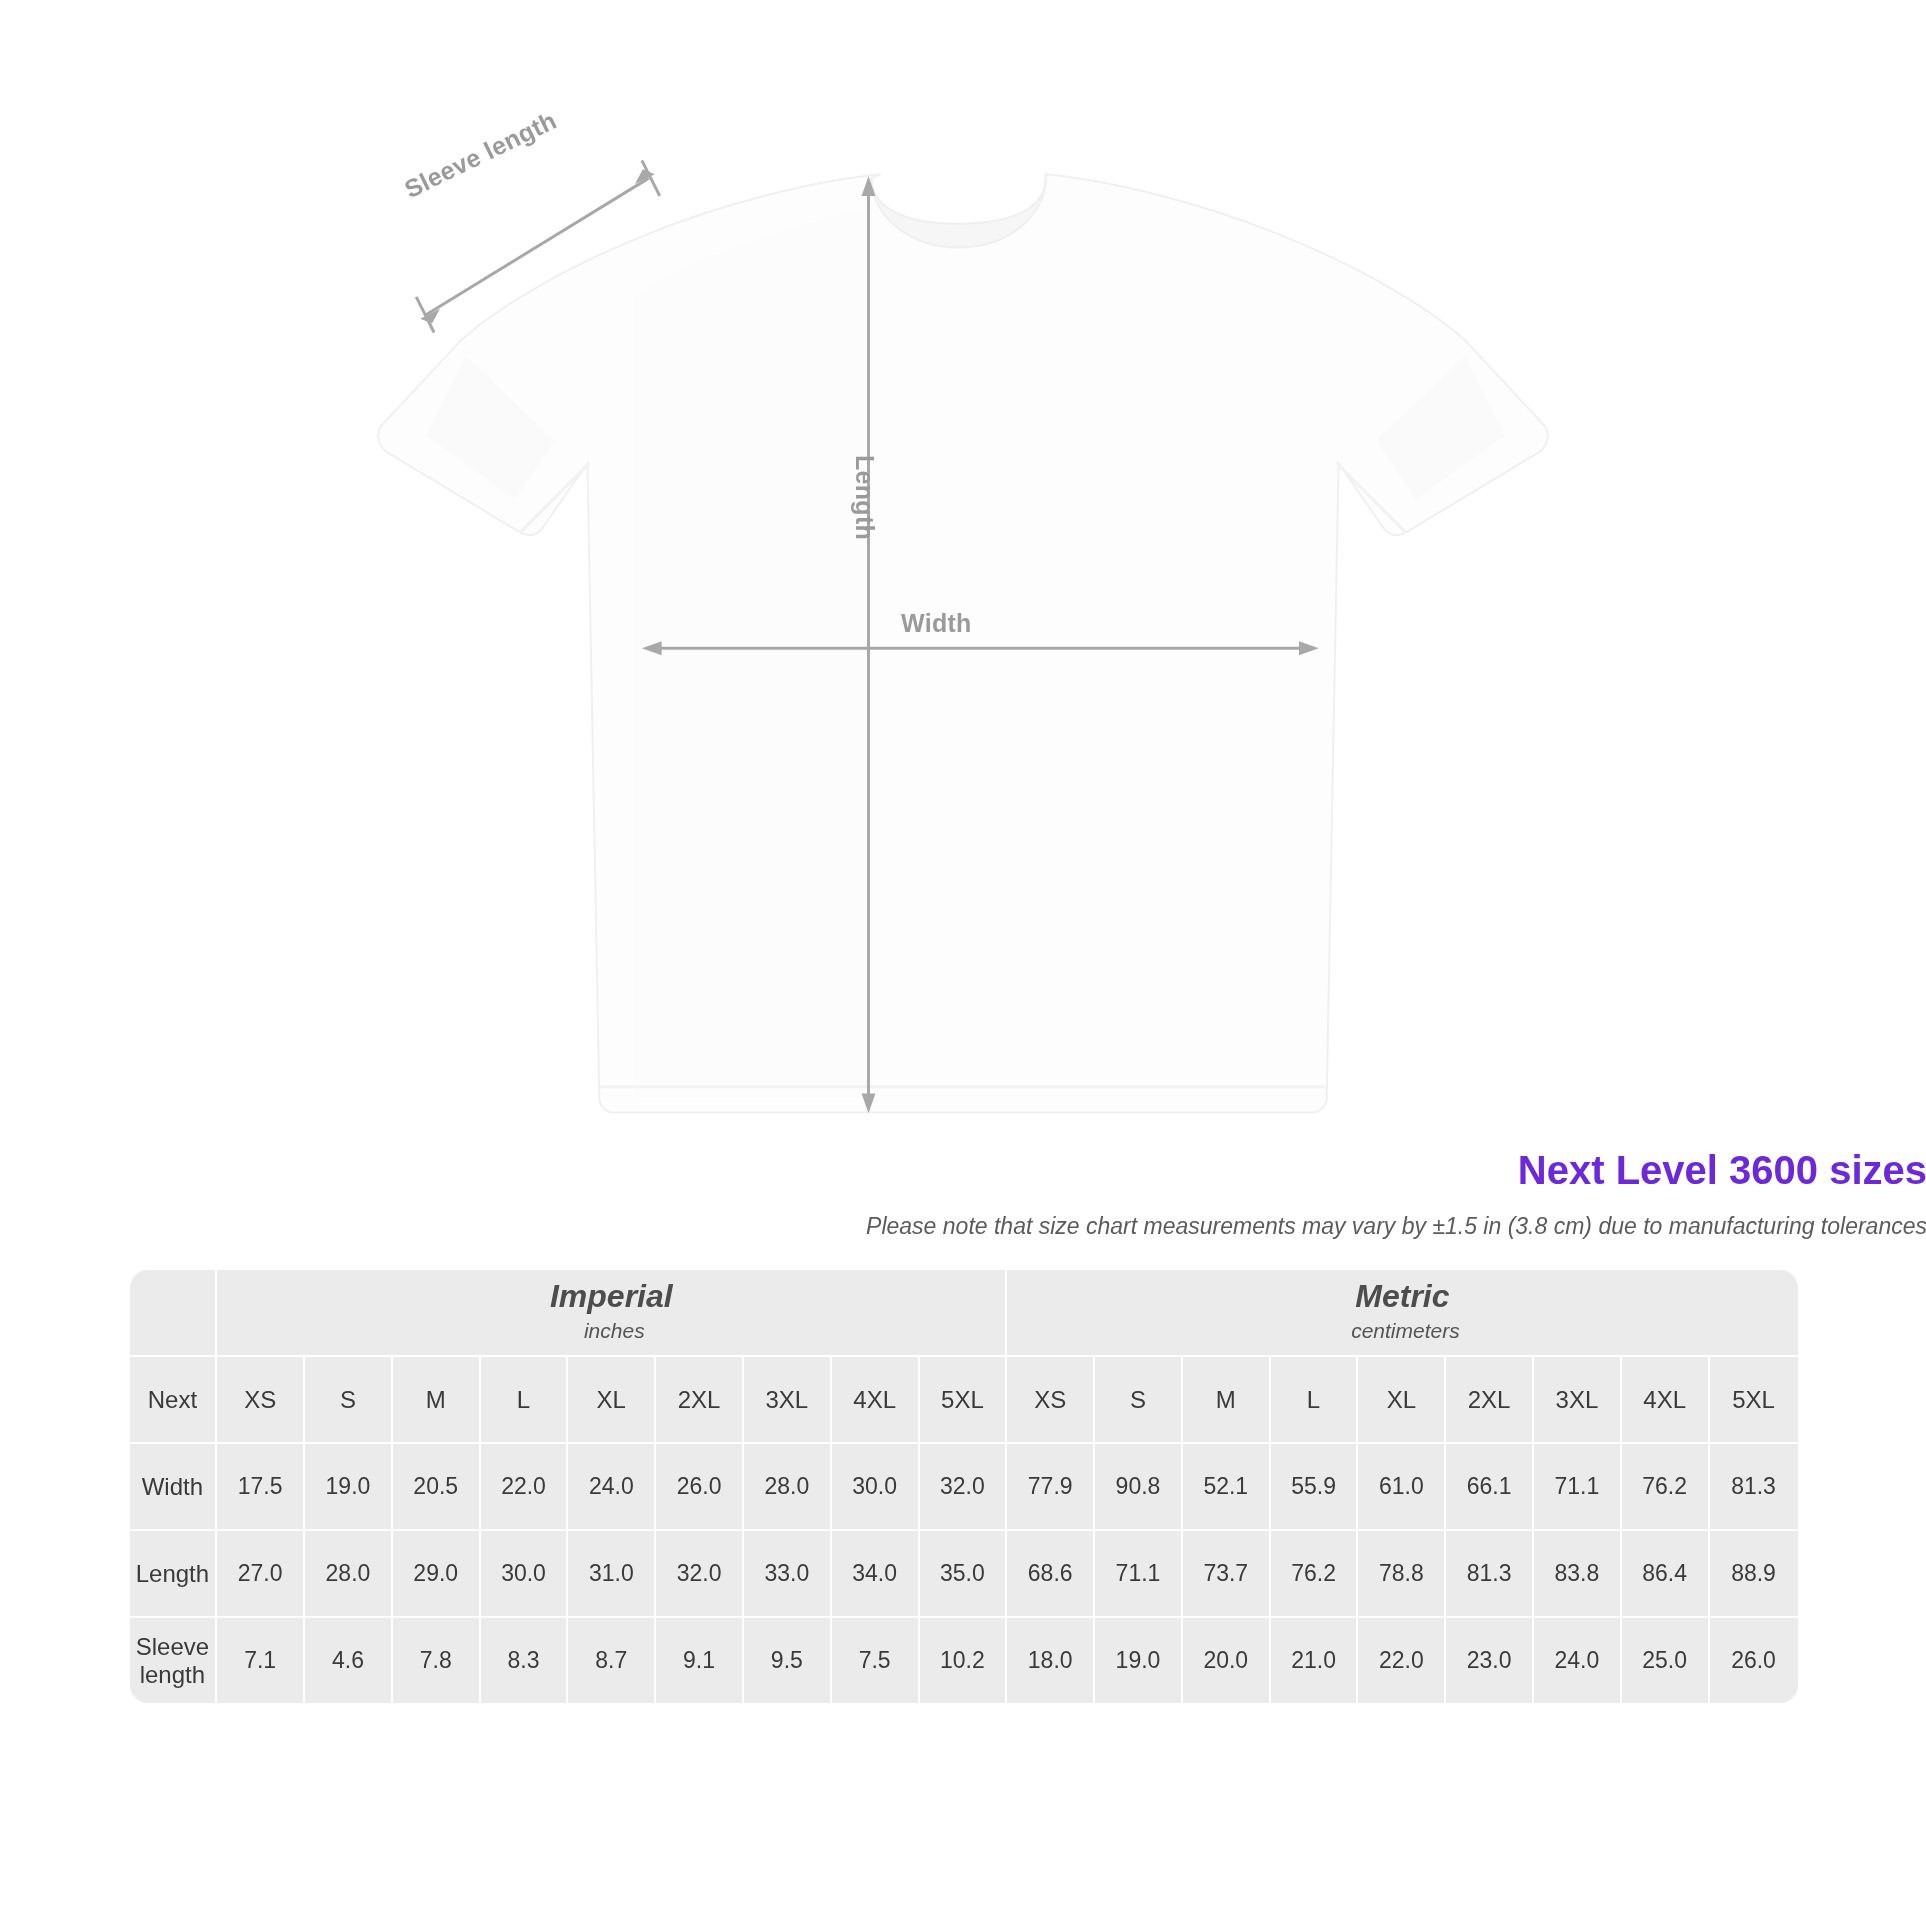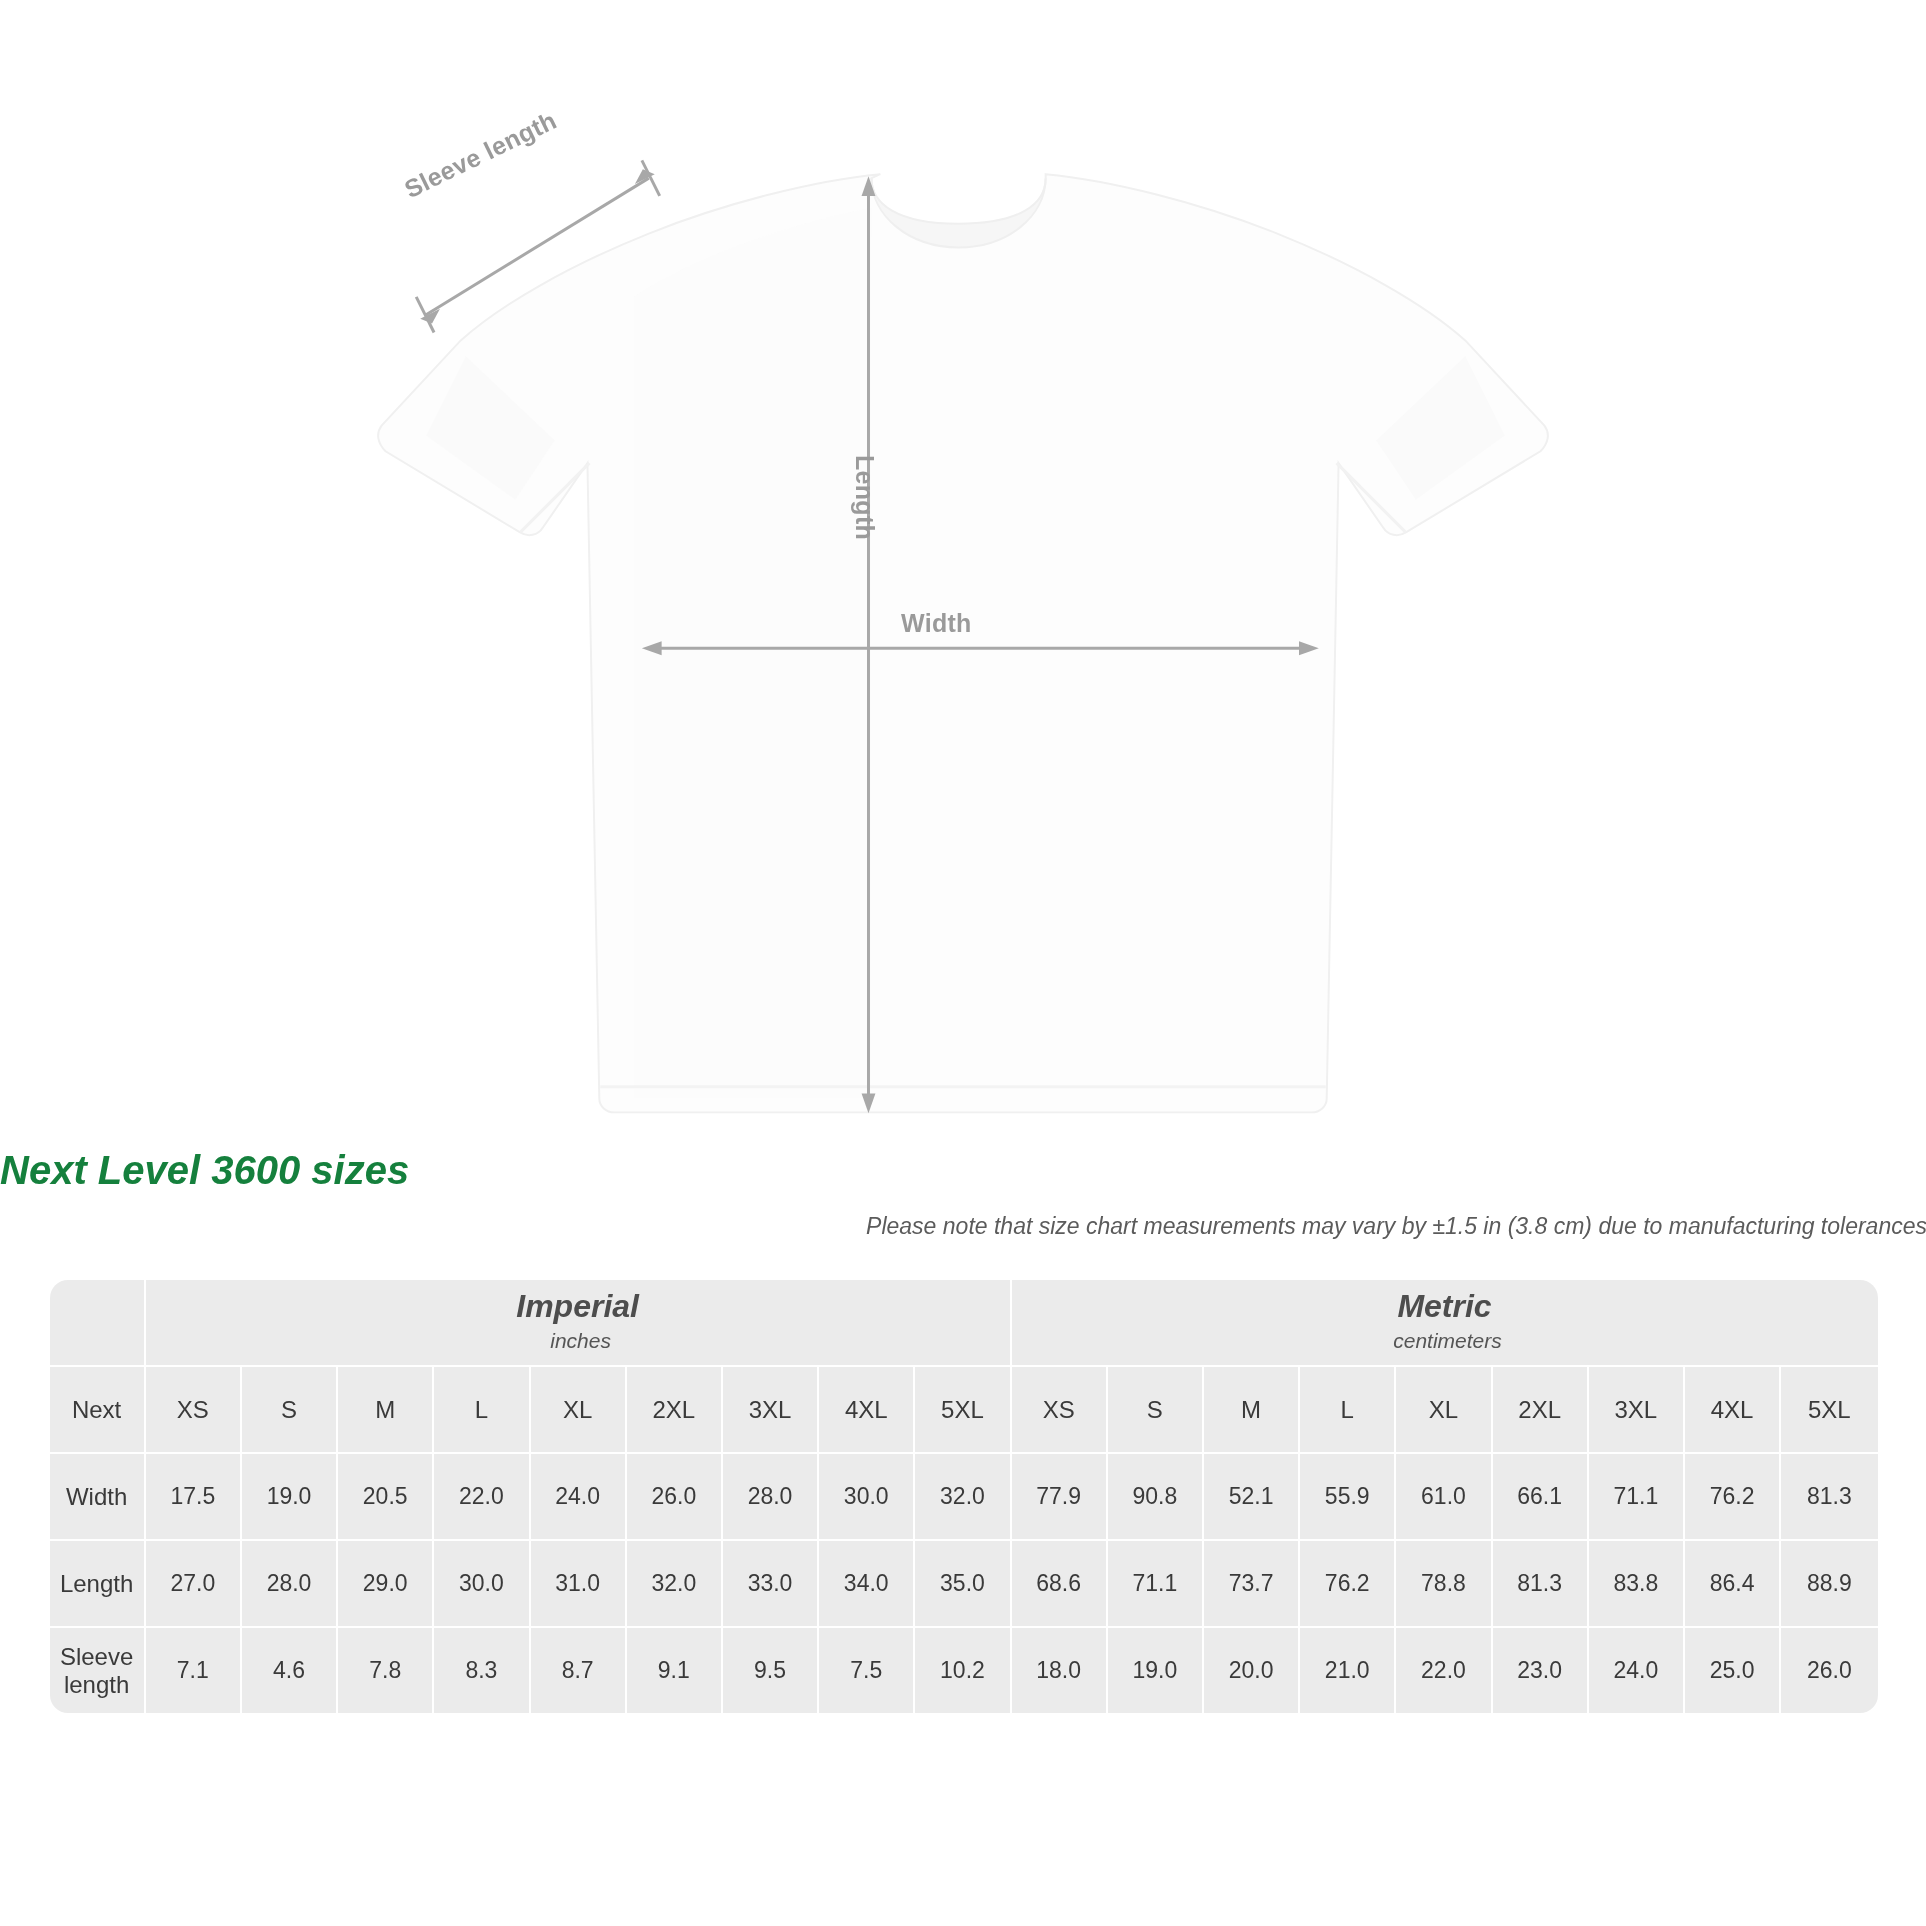--- a/index.html
+++ b/index.html
@@ -47,40 +47,39 @@
     transform: rotate(90deg);
     transform-origin: left top;
   }
   .dim-width {
     left: 901px;
     top: 609px;
   }
 
   
   .chart-title {
-    text-align: left;
+    text-align: right;
     font-size: 40px;
     font-weight: bold;
-    color: #15803d;
+    color: #6d28d9;
     margin: 0;
     padding: 0 0 0 0;
-    font-style: italic;
   }
   .chart-note {
     text-align: right;
     font-size: 23px;
     font-style: italic;
     color: #5b5b5b;
     margin: 20px 0 0 0;
   }
 
   
   .table-wrap {
-    margin: 40px auto 0 auto;
-    width: 1828px;
+    margin: 30px auto 0 auto;
+    width: 1668px;
   }
   table.size-table {
     border-collapse: separate;
     border-spacing: 0;
     width: 100%;
     table-layout: fixed;
     font-size: 23px;
     color: #3a3a3a;
   }
   table.size-table td, table.size-table th {

